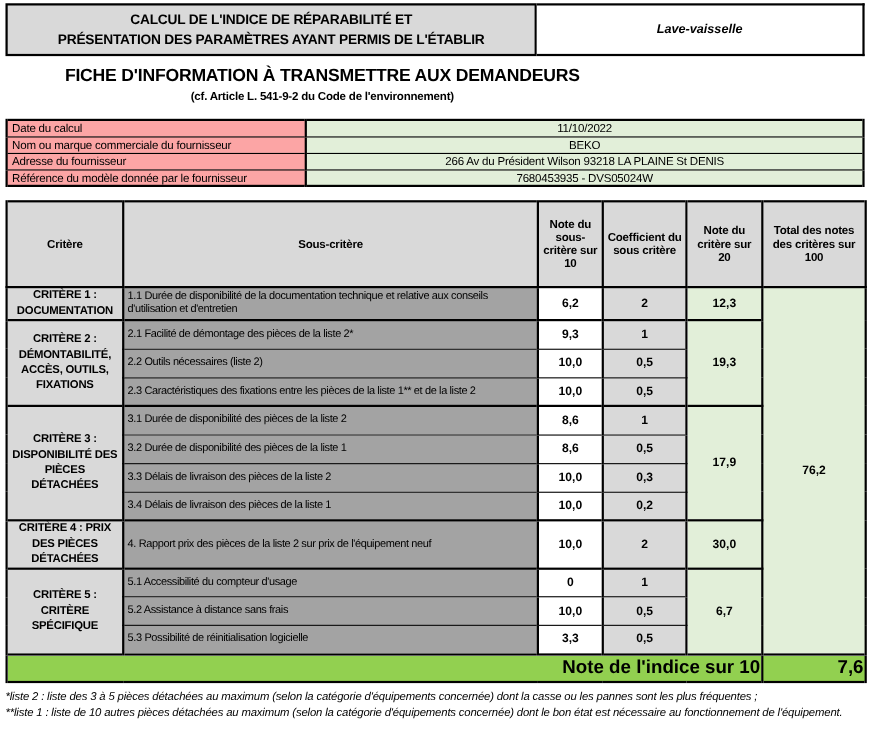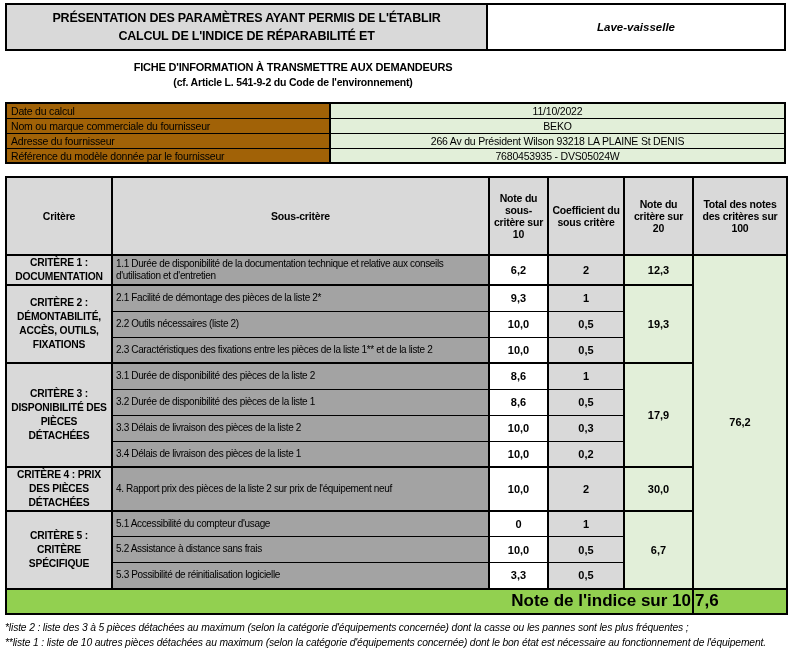--- a/index.html
+++ b/index.html
@@ -23,33 +23,33 @@
   .title-line { font-weight: bold; font-size: 12.5px; line-height: 1.45; letter-spacing: -0.2px; }
   .product-box {
     flex: 1; border: 2px solid #000; border-left: none;
     background: #fff;
     display: flex; align-items: center; justify-content: center;
     font-weight: bold; font-style: italic; font-size: 11.5px;
   }
 
   
   .subtitle { width: 576px; text-align: center; margin-top: 10px; }
-  .subtitle-l1 { font-weight: bold; font-size: 11px; letter-spacing: -0.2px; }
+  .subtitle-l1 { font-weight: bold; font-size: 16px; letter-spacing: -0.2px; }
   .subtitle-l2 { font-weight: bold; font-size: 10.5px; margin-top: 3px; letter-spacing: -0.2px; }
 
   
   table.info-table {
     border-collapse: collapse; width: 781px; margin-top: 14px;
     table-layout: fixed; border: 2px solid #000;
   }
   table.info-table td {
     border: 1px solid #000; border-left-width: 2px; border-right-width: 2px;
     height: 15px; font-size: 10.5px; padding: 0 4px; letter-spacing: -0.2px;
   }
-  td.info-label { background: #a16207; width: 324px; }
+  td.info-label { background: #fca5a5; width: 272px; }
   td.info-value { background: #e2efd9; text-align: center; }
 
   
   table.main-table {
     border-collapse: collapse; width: 781px; margin-top: 12px;
     table-layout: fixed; border: 2.5px solid #000;
   }
   table.main-table th, table.main-table td {
     border: 1px solid #000; border-left-width: 2px; border-right-width: 2px;
     overflow: hidden;
@@ -76,35 +76,35 @@
   tr.gs > td { border-top-width: 2px; }
   tr.h36 { height: 21px; }
   tr.h26 { height: 26px; }
   tr.h30 { height: 26px; }
   tr.final-row { height: 25px; }
   tr.final-row td { border-top-width: 2.5px; }
   td.final-label {
     background: #92d050; text-align: right; font-weight: bold;
     font-size: 17px; 
   }
-  td.final-value { background: #92d050; text-align: left; font-weight: bold; font-size: 17px; }
+  td.final-value { background: #92d050; text-align: right; font-weight: bold; font-size: 17px; }
 
   
   .footnotes { margin-top: 5px; font-style: italic; font-size: 10.3px; line-height: 1.5; letter-spacing: -0.15px; }
   .footnote { max-width: 781px; }
 </style>
 </head>
 <body>
 
 <div class="page">
 
   <div class="header-row">
     <div class="title-box">
+      <div class="title-line">CALCUL DE L'INDICE DE RÉPARABILITÉ ET</div>
       <div class="title-line">PRÉSENTATION DES PARAMÈTRES AYANT PERMIS DE L'ÉTABLIR</div>
-      <div class="title-line">CALCUL DE L'INDICE DE RÉPARABILITÉ ET</div>
     </div>
     <div class="product-box">
       <span>Lave-vaisselle</span>
     </div>
   </div>
 
   <div class="subtitle">
     <div class="subtitle-l1">FICHE D'INFORMATION À TRANSMETTRE AUX DEMANDEURS</div>
     <div class="subtitle-l2">(cf. Article L. 541-9-2 du Code de l'environnement)</div>
   </div>

